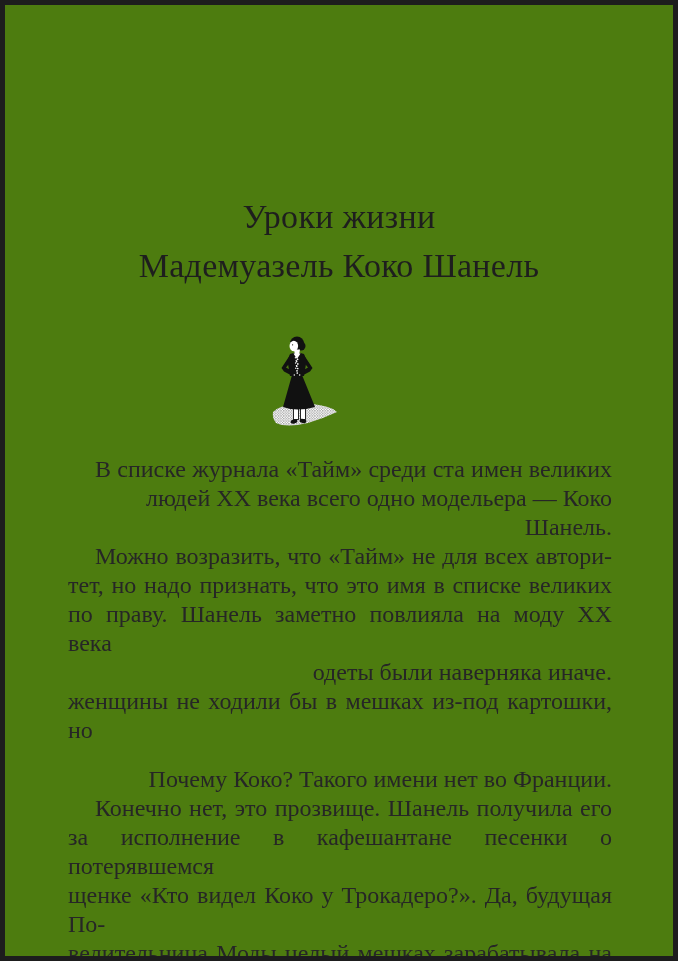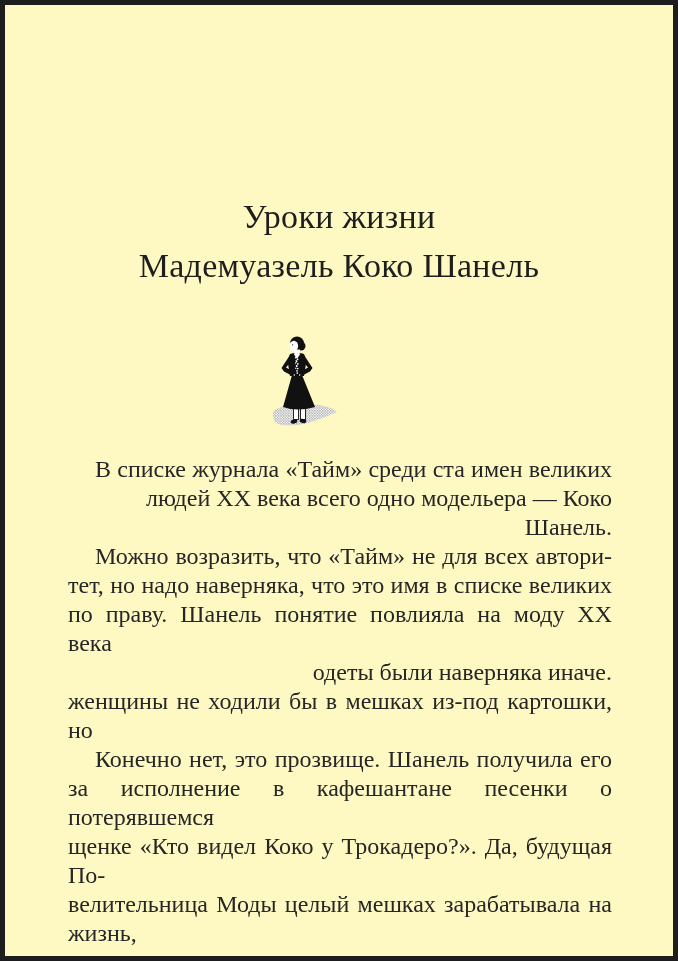--- a/index.html
+++ b/index.html
@@ -6,21 +6,21 @@
     margin: 0;
     padding: 0;
     background: #ffffff;
   }
   .page {
     position: relative;
     width: 678px;
     height: 961px;
     box-sizing: border-box;
     border: 5px solid #1d1d1d;
-    background: #fef9c3;
+    background: #4d7c0f;
     font-family: "Liberation Serif", "DejaVu Serif", serif;
     color: #262626;
     overflow: hidden;
   }
   .chapter-title {
     position: absolute;
     top: 187px;
     left: 0;
     width: 100%;
     text-align: center;
@@ -122,24 +122,27 @@
     </g>
   </svg>
 
   <div class="body-text">
       <div class="paragraph">
         <div class="line fill indent">В списке журнала «Тайм» среди ста имен великих</div>
         <div class="line">людей XX века всего одно модельера — Коко Шанель.</div>
       </div>
       <div class="paragraph">
         <div class="line fill indent">Можно возразить, что «Тайм» не для всех автори-</div>
-        <div class="line fill">тет, но надо наверняка, что это имя в списке великих</div>
-        <div class="line fill">по праву. Шанель понятие повлияла на моду XX века</div>
+        <div class="line fill">тет, но надо признать, что это имя в списке великих</div>
+        <div class="line fill">по праву. Шанель заметно повлияла на моду XX века</div>
         <div class="line">одеты были наверняка иначе.</div>
         <div class="line fill">женщины не ходили бы в мешках из-под картошки, но</div>
+      </div>
+      <div class="paragraph gap-before">
+        <div class="line indent">Почему Коко? Такого имени нет во Франции.</div>
       </div>
       <div class="paragraph">
         <div class="line fill indent">Конечно нет, это прозвище. Шанель получила его</div>
         <div class="line fill">за исполнение в кафешантане песенки о потерявшемся</div>
         <div class="line fill">щенке «Кто видел Коко у Трокадеро?». Да, будущая По-</div>
         <div class="line fill">велительница Моды целый мешках зарабатывала на жизнь,</div>
       </div>
     </div>
 
 </div>

